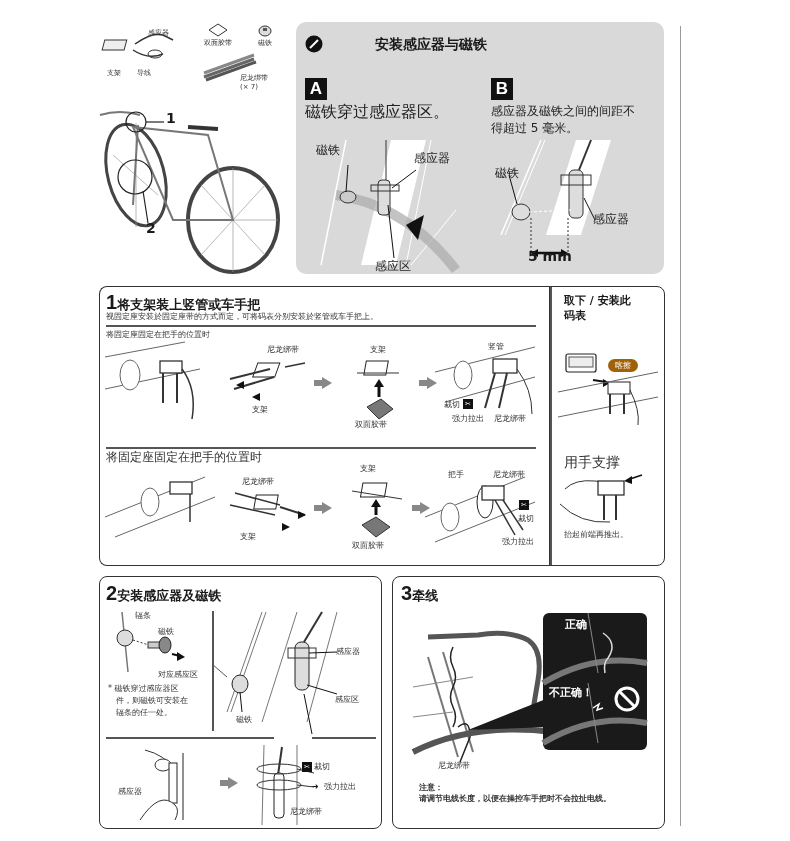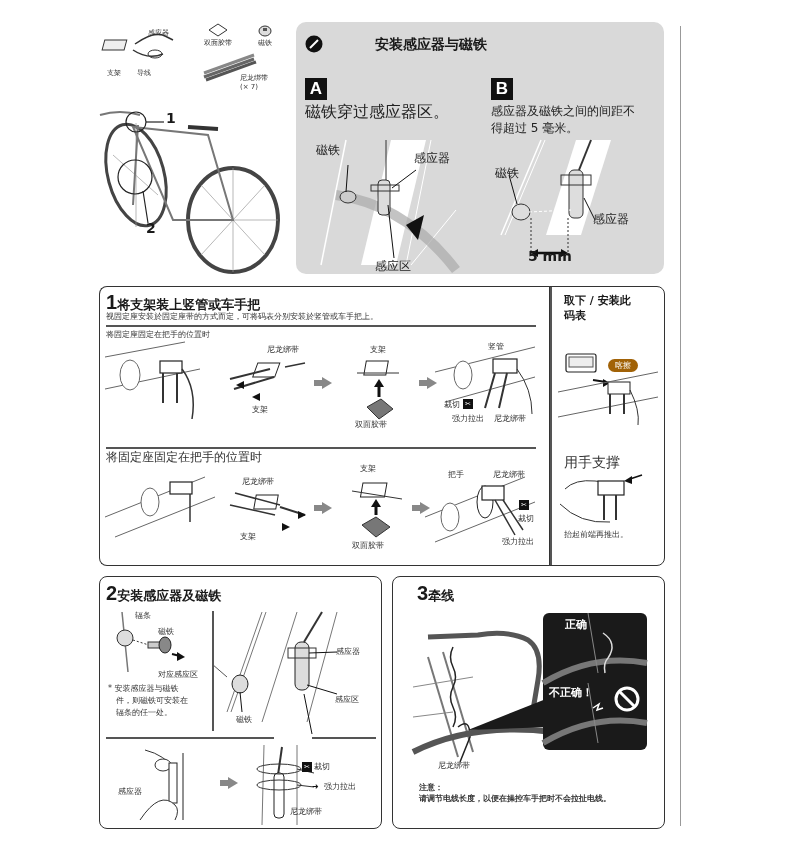--- a/index.html
+++ b/index.html
@@ -275,21 +275,21 @@
     <circle cx="15" cy="26" r="8" fill="#ddd" stroke="#333"></circle>
     <line x1="23" y1="28" x2="45" y2="35" stroke="#333" stroke-dasharray="2,2"></line>
     <rect x="38" y="30" width="14" height="6" fill="#ccc" stroke="#333"></rect>
     <ellipse cx="55" cy="33" rx="6" ry="8" fill="#888" stroke="#222"></ellipse>
     <line x1="62" y1="42" x2="70" y2="44" stroke="#111" stroke-width="2"></line>
     <polygon points="75,45 67,40 67,49" fill="#111"></polygon>
   </svg>
   <div class="lbl-s" style="left:35px;top:34px;font-size:8px;">辐条</div>
   <div class="lbl-s" style="left:58px;top:50px;font-size:8px;">磁铁</div>
   <div class="lbl-s" style="left:58px;top:93px;font-size:8px;">对应感应区</div>
-  <div class="lbl-s" style="left:8px;top:107px;font-size:8px;">* 安装感应器与磁铁</div>
+  <div class="lbl-s" style="left:8px;top:107px;font-size:8px;">* 磁铁穿过感应器区</div>
   <div class="lbl-s" style="left:16px;top:119px;font-size:8px;">件，则磁铁可安装在</div>
   <div class="lbl-s" style="left:16px;top:131px;font-size:8px;">辐条的任一处。</div>
 
   <div class="vr" style="left:112px;top:34px;height:120px;"></div>
   <svg style="left:112px;top:35px;" width="170" height="125">
     <line x1="0" y1="52" x2="15" y2="65" stroke="#555"></line>
     <line x1="50" y1="0" x2="15" y2="100" stroke="#777"></line>
     <line x1="54" y1="0" x2="19" y2="100" stroke="#777"></line>
     <line x1="85" y1="0" x2="50" y2="110" stroke="#777"></line>
     <line x1="125" y1="0" x2="95" y2="110" stroke="#777"></line>
@@ -330,21 +330,21 @@
     <line x1="45" y1="40" x2="62" y2="42" stroke="#333"></line>
   </svg>
   <div class="cut-icon" style="left:202px;top:185px;">✂</div>
   <div class="lbl-s" style="left:214px;top:185px;font-size:8px;">裁切</div>
   <div class="lbl-s" style="left:212px;top:205px;font-size:8px;font-weight:bold;color:#111;">➜</div>
   <div class="lbl-s" style="left:224px;top:205px;font-size:8px;">强力拉出</div>
   <div class="lbl-s" style="left:190px;top:230px;font-size:8px;">尼龙绑带</div>
 </div>
 
 <div class="box" style="left:392px;top:576px;width:273px;height:253px;">
-  <div class="sec-title" style="left:24px;top:5px;">
+  <div class="sec-title" style="left:8px;top:5px;">
     <span class="sec-num">3</span><span>牵线</span>
   </div>
   <svg style="left:20px;top:50px;" width="140" height="130">
     <path d="M15 10 l50 -2 q30 -5 50 5 q15 10 10 40 l-5 30" fill="none" stroke="#555" stroke-width="5"></path>
     <path d="M15 30 l30 100" stroke="#777" stroke-width="2"></path>
     <path d="M30 25 l30 100" stroke="#777" stroke-width="2"></path>
     <path d="M0 60 l60 -10 M0 90 l40 -5" stroke="#888"></path>
     <path d="M40 20 q-5 10 0 20 q5 10 0 20 q-5 10 0 20 q5 10 0 20" fill="none" stroke="#222" stroke-width="1.5"></path>
     <path d="M45 100 q12 -10 12 10 l-10 25" fill="none" stroke="#222" stroke-width="1.5"></path>
     <path d="M0 125 q60 -30 140 -20" fill="none" stroke="#555" stroke-width="6"></path>

